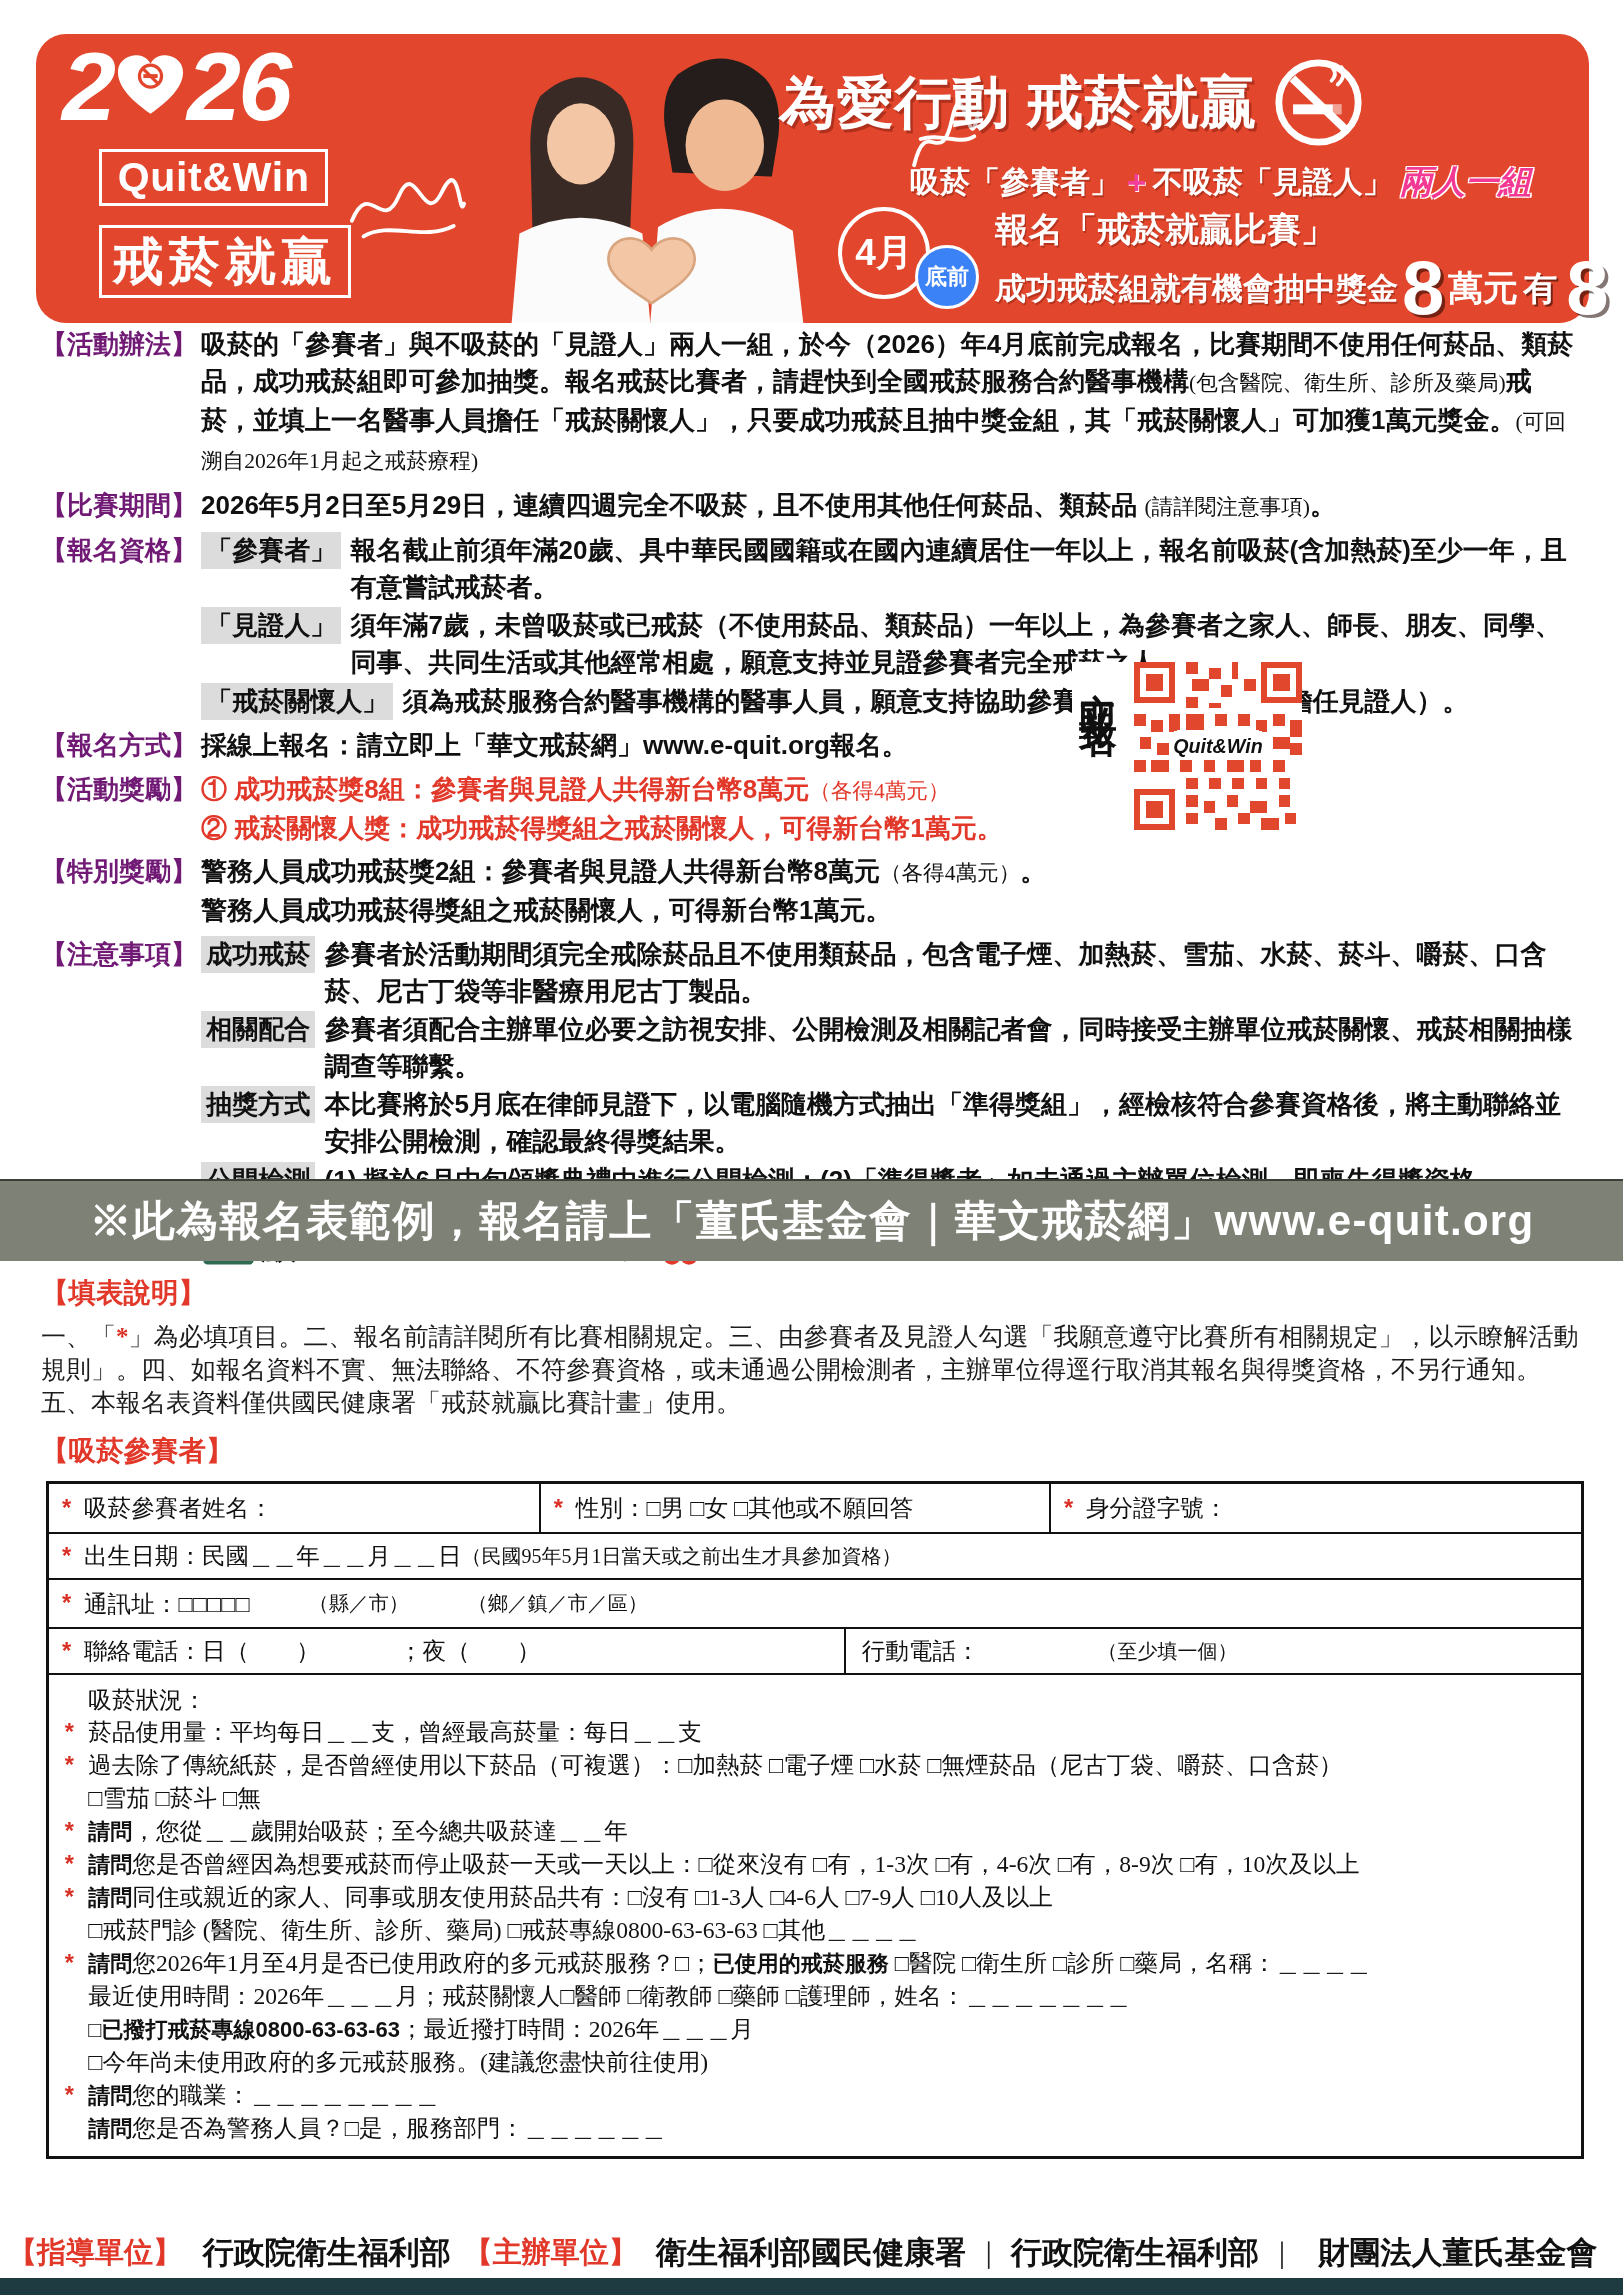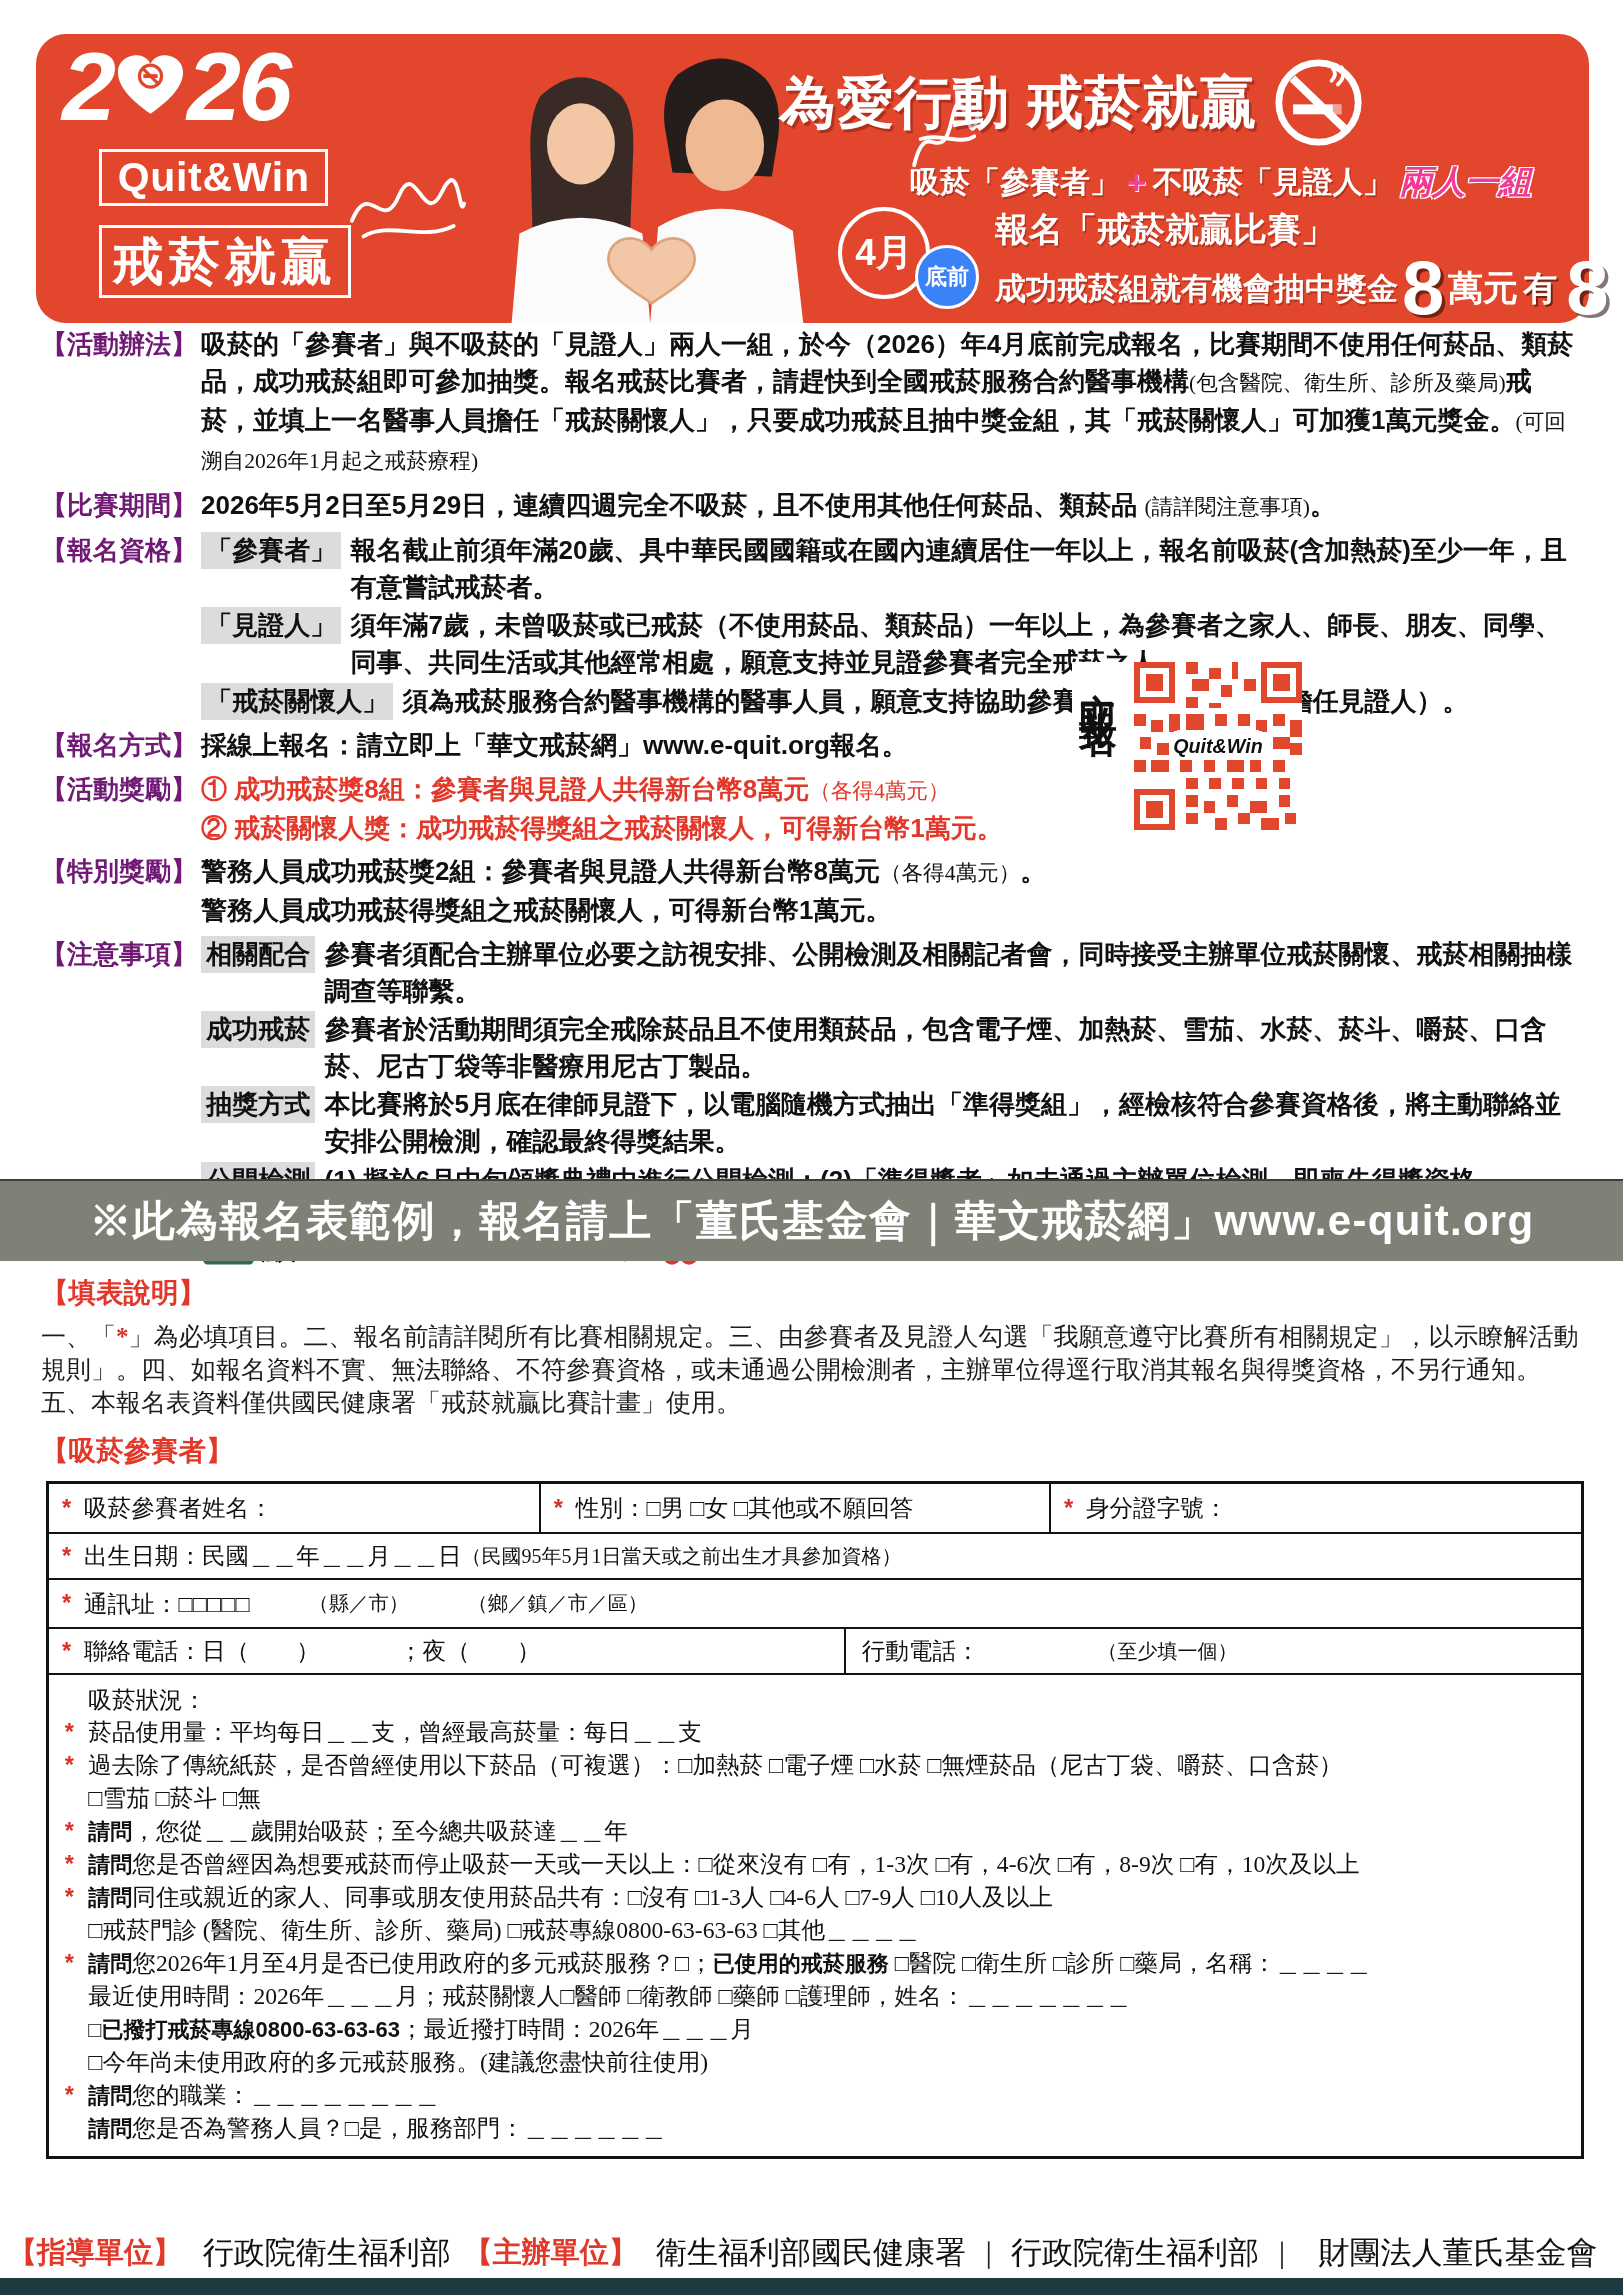--- a/index.html
+++ b/index.html
@@ -93,21 +93,21 @@
   .fsmall{font-size:20px;}
   .smoke{padding:9.2px 11.8px 10.5px 15.7px;display:block;}
   .fline{padding-left:23.6px;text-indent:-23.6px;line-height:32px;}
   .fline .fstar{display:inline-block;width:23.6px;text-indent:0;}
   .fb{font-weight:700;font-family:"Liberation Sans",sans-serif;font-size:22px;}
   .ft{font-size:23.6px;}
 
   
   .footer{position:absolute;left:8px;top:2223px;width:1584px;height:60px;display:flex;align-items:center;gap:6.5px;white-space:nowrap;}
   .f-label{color:#e2382a;font-weight:900;font-size:29px;}
-  .f-org{font-weight:400;font-size:31px;color:#111;}
+  .f-org{font-weight:700;font-size:31px;color:#111;}
   .f-div{font-size:27.5px;color:#222;margin:0 2.6px;font-weight:400;}
   .f-seal{width:58px;height:58px;margin:0 3.9px;}
   .f-hpa{width:38px;height:65px;margin:0 2.6px;}
   .f-jtf{width:52px;height:52px;margin:0 3.9px;}
   .f-gap{width:17px;}
 
   .bottom-bar{position:absolute;left:0;bottom:0;width:1624px;height:17px;background:#1d3b40;}
 </style>
 </head>
 <body>
@@ -240,27 +240,27 @@
         <span class="line"><span>警務人員成功戒菸獎2組：參賽者與見證人共得新台幣8萬元</span><span class="small">（各得4萬元）</span><span>。</span></span>
         <span class="line">警務人員成功戒菸得獎組之戒菸關懷人，可得新台幣1萬元。</span>
       </div>
     </div>
 
     <div class="sec">
       <div class="sec-label">【注意事項】</div>
       <div class="sec-body">
 
           <div class="q-item">
+            <span class="q-tag">成功戒菸</span>
+            <span class="q-text">參賽者於活動期間須完全戒除菸品且不使用類菸品，包含電子煙、加熱菸、雪茄、水菸、菸斗、嚼菸、口含菸、尼古丁袋等非醫療用尼古丁製品。</span>
+          </div>
+
+          <div class="q-item">
             <span class="q-tag">相關配合</span>
             <span class="q-text">參賽者須配合主辦單位必要之訪視安排、公開檢測及相關記者會，同時接受主辦單位戒菸關懷、戒菸相關抽樣調查等聯繫。</span>
-          </div>
-
-          <div class="q-item">
-            <span class="q-tag">成功戒菸</span>
-            <span class="q-text">參賽者於活動期間須完全戒除菸品且不使用類菸品，包含電子煙、加熱菸、雪茄、水菸、菸斗、嚼菸、口含菸、尼古丁袋等非醫療用尼古丁製品。</span>
           </div>
 
           <div class="q-item">
             <span class="q-tag">抽獎方式</span>
             <span class="q-text">本比賽將於5月底在律師見證下，以電腦隨機方式抽出「準得獎組」，經檢核符合參賽資格後，將主動聯絡並安排公開檢測，確認最終得獎結果。</span>
           </div>
 
           <div class="q-item">
             <span class="q-tag">公開檢測</span>
             <span class="q-text">(1) 擬於6月中旬頒獎典禮中進行公開檢測；(2)「準得獎者」如未通過主辦單位檢測，即喪失得獎資格。</span>

